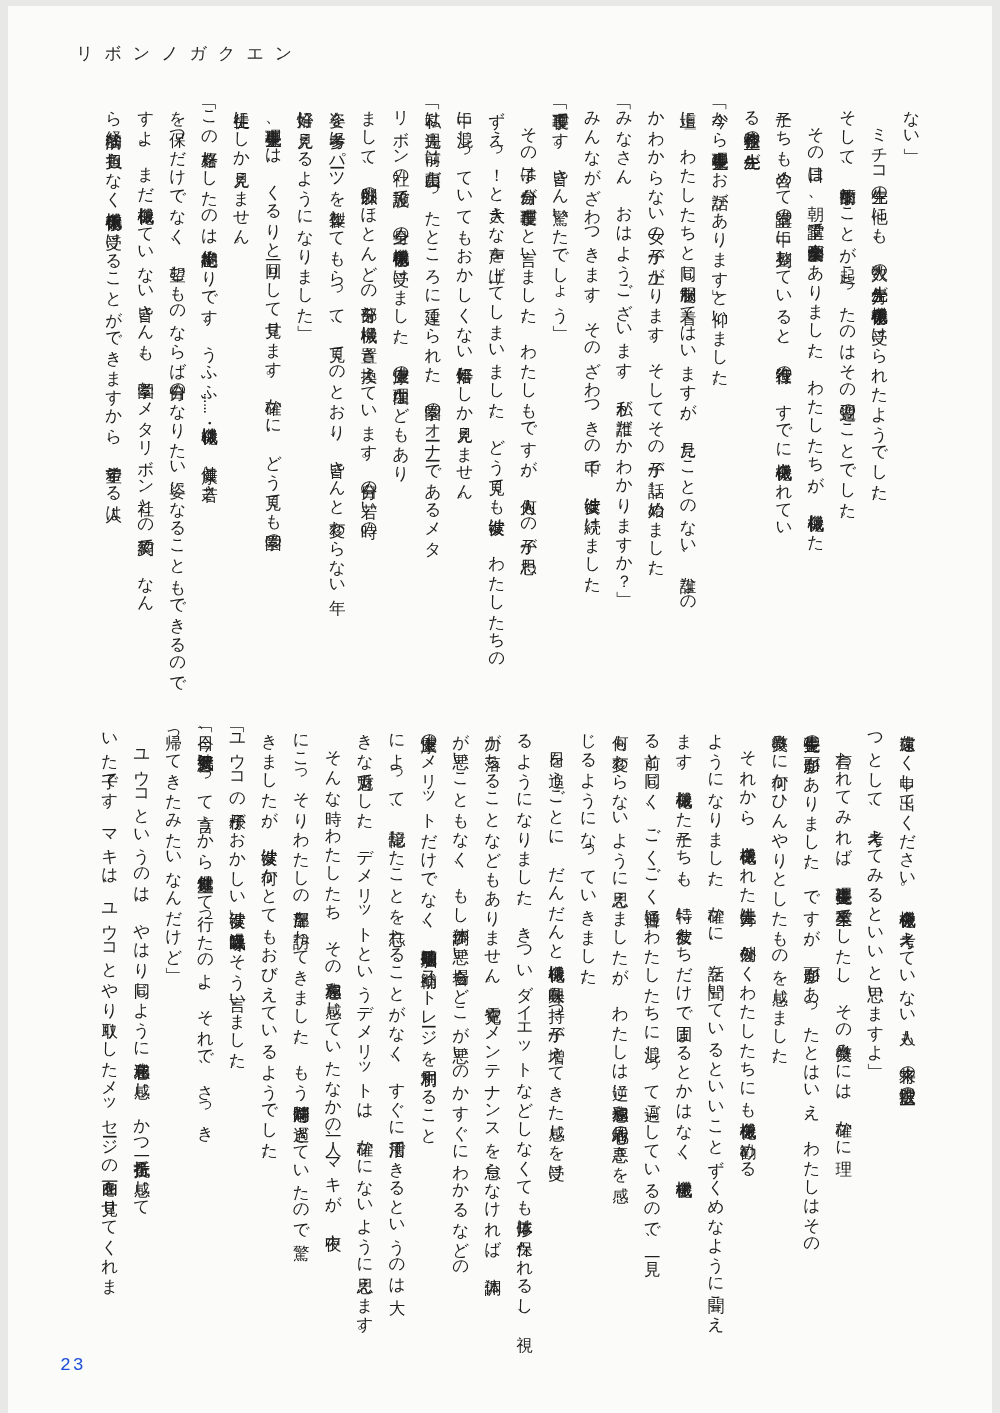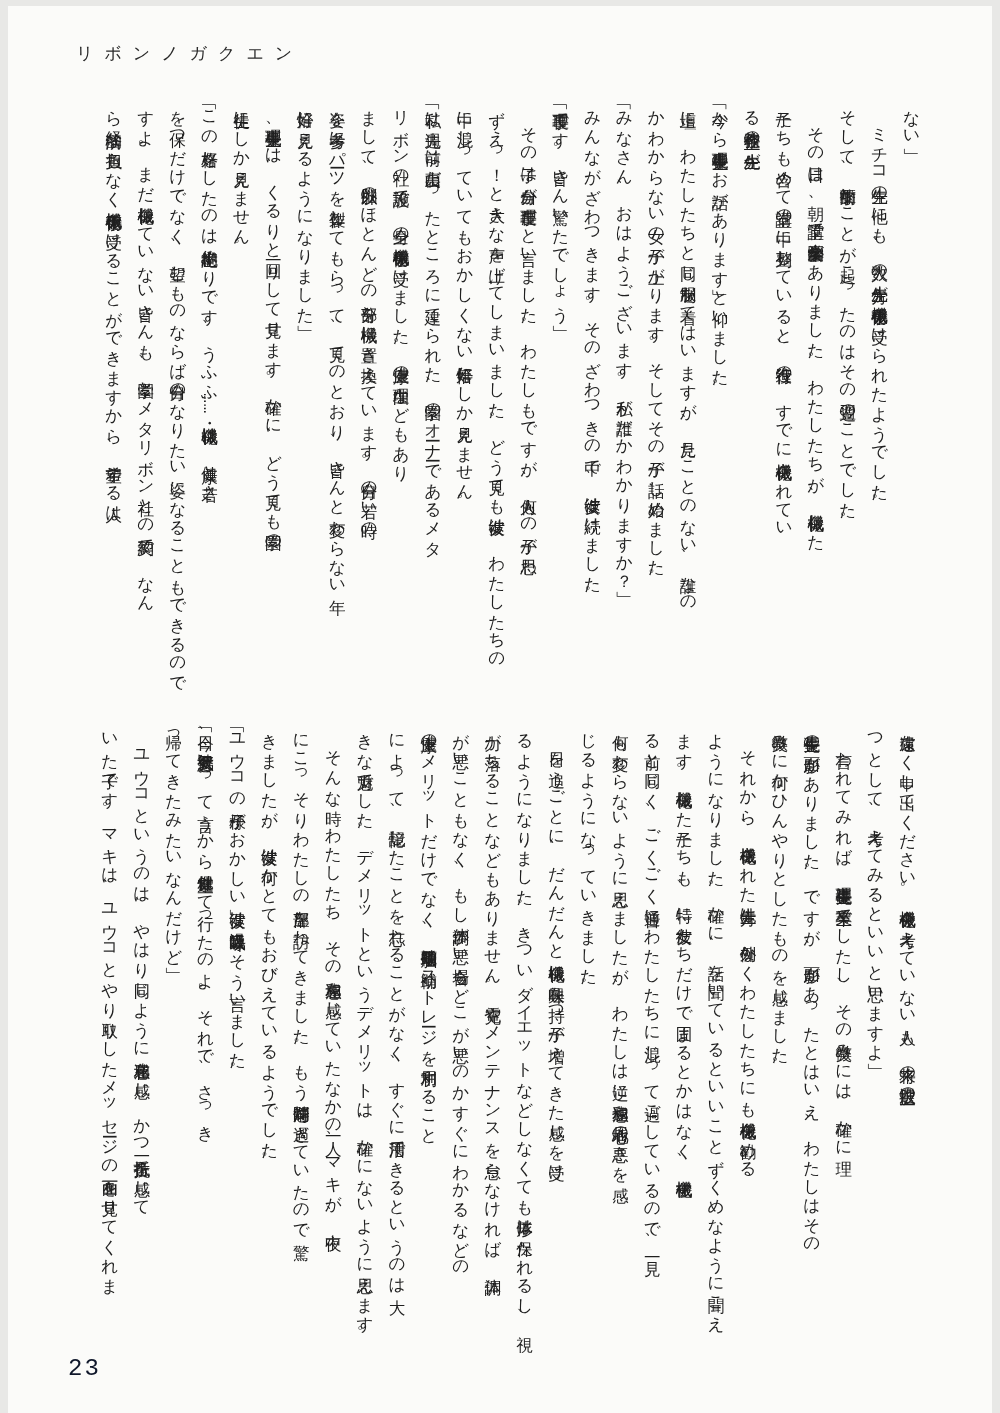--- a/index.html
+++ b/index.html
@@ -21,25 +21,25 @@
     position: absolute;
     left: 68px;
     top: 36px;
     font-size: 17px;
     letter-spacing: 11px;
     color: #2a2a2a;
     white-space: nowrap;
   }
   .folio {
     position: absolute;
-    left: 60px;
+    left: 52px;
     top: 1349px;
-    font-size: 24px;
+    font-size: 18px;
     letter-spacing: 2px;
-    color: #0f172a;
+    color: #1d4ed8;
   }
   .vblock {
     position: absolute;
     writing-mode: vertical-rl;
     text-orientation: mixed;
   }
   .vblock .tline {
     font-size: 16.6px;
     line-height: 31.9px;
     letter-spacing: 0.55px;

